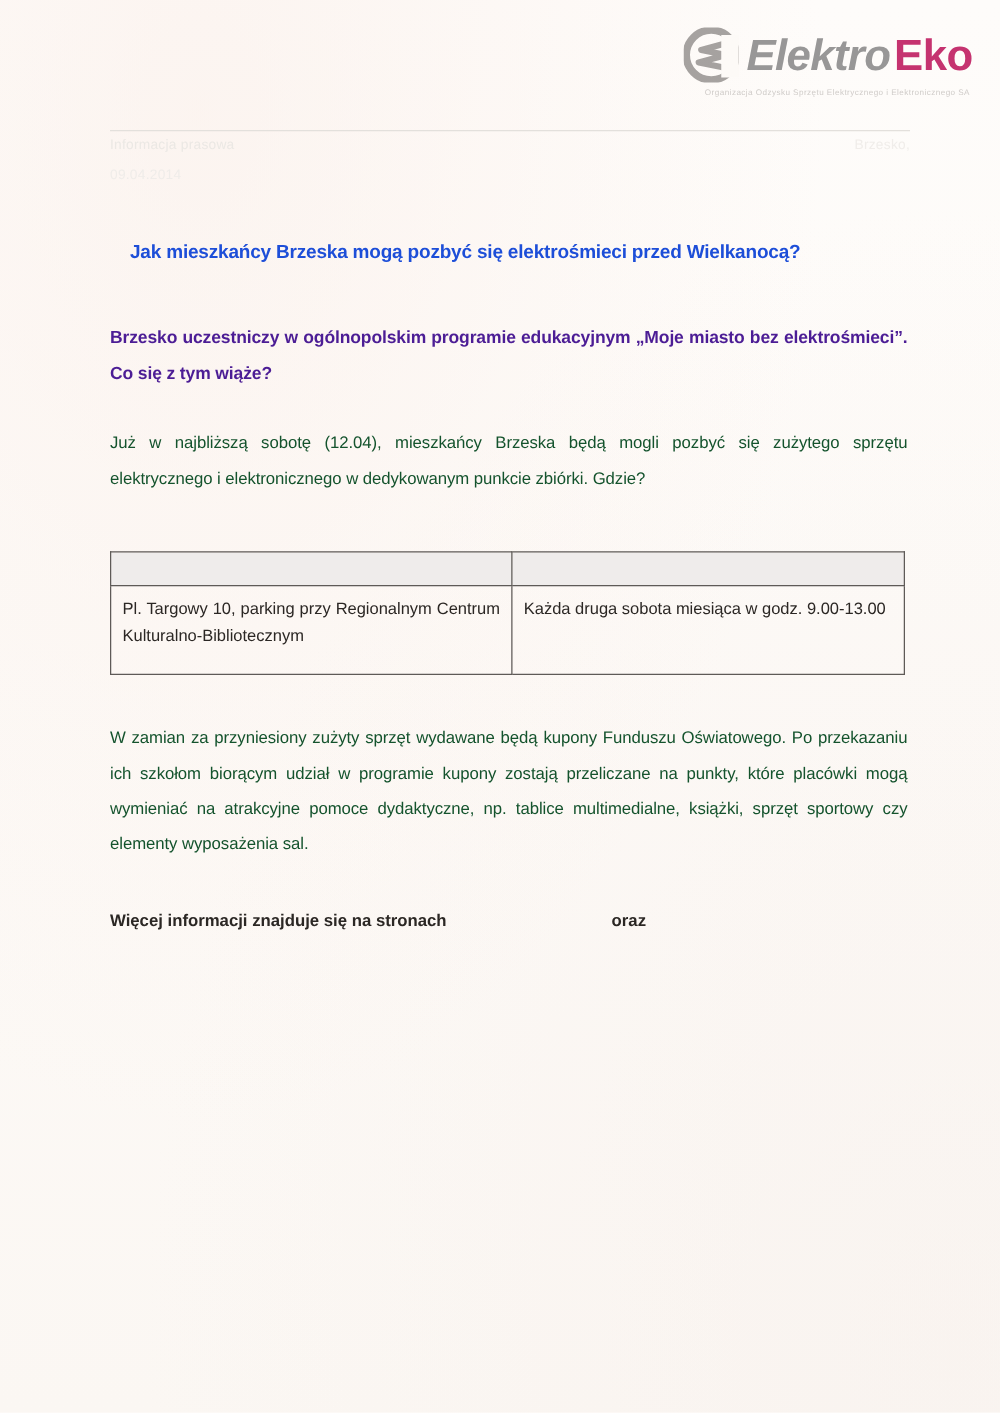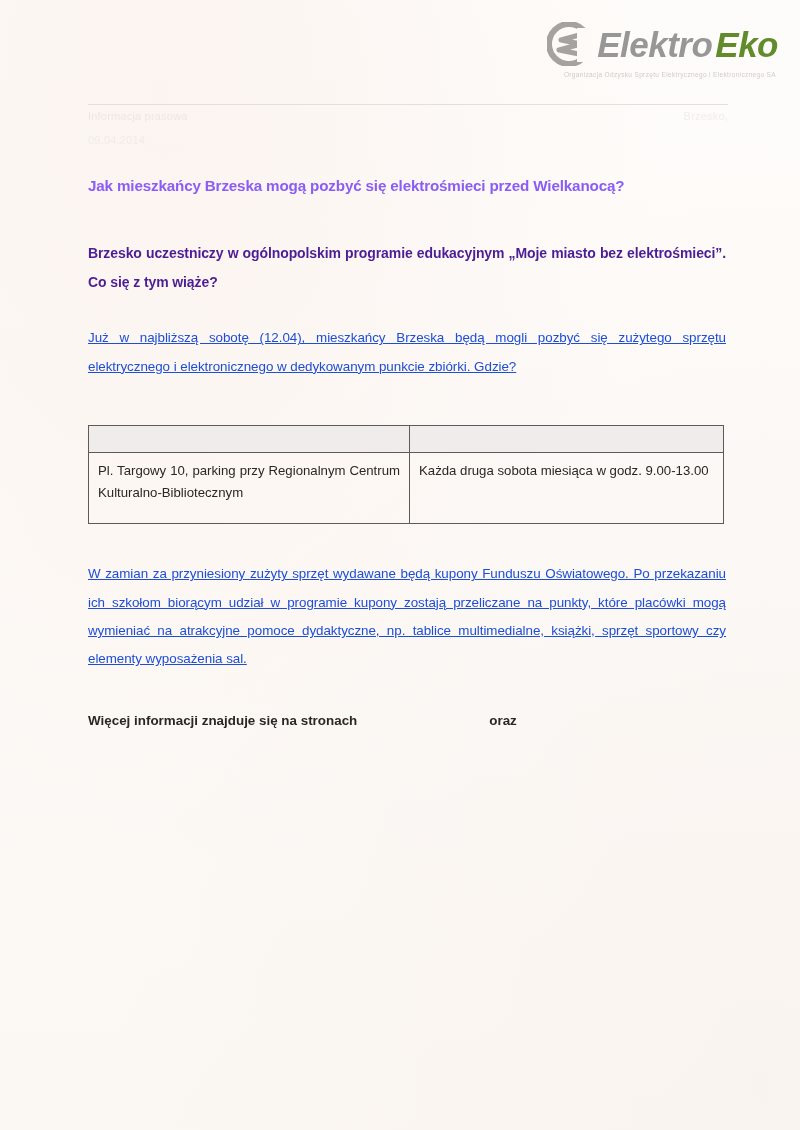--- a/index.html
+++ b/index.html
@@ -56,24 +56,23 @@
     font-size: 35px;
     font-weight: bold;
     font-style: italic;
     letter-spacing: -0.5px;
     line-height: 1;
     color: #8a8a8a;
   }
   .logo-word-faded {
     font-size: 35px;
     font-weight: bold;
-    font-style: italic;
     letter-spacing: -0.5px;
     line-height: 1;
-    color: #4d7c0f;
+    color: #be185d;
     margin-left: -3px;
   }
   .logo-tagline {
     margin-top: 5px;
     font-size: 6.5px;
     letter-spacing: 0.35px;
     color: #c9c5c2;
     text-align: right;
     padding-right: 2px;
     white-space: nowrap;
@@ -115,46 +114,45 @@
 
   
   .content {
     position: absolute;
     left: 88px;
     top: 175px;
     width: 638px;
   }
 
   h1.headline {
-    margin: 0;
+    margin: 16px;
     font-size: 15.2px;
     font-weight: bold;
     line-height: 1.45;
     letter-spacing: -0.15px;
-    color: #8b5cf6;
+    color: #1d4ed8;
   }
 
   p.lead {
     margin: 42px 0 0 0;
     font-size: 14px;
     font-weight: bold;
     line-height: 2.05;
     text-align: justify;
     letter-spacing: -0.1px;
     color: #4c1d95;
   }
 
   p.body {
     margin: 28px 0 0 0;
     font-size: 13.4px;
     line-height: 2.12;
     text-align: justify;
     letter-spacing: -0.05px;
-    color: #1d4ed8;
-    text-decoration: underline;
+    color: #14532d;
   }
 
   p.body.tight-top { margin-top: 36px; }
 
   
   .table-wrap {
     margin-top: 44px;
   }
   table.collect-table {
     width: 633px;

